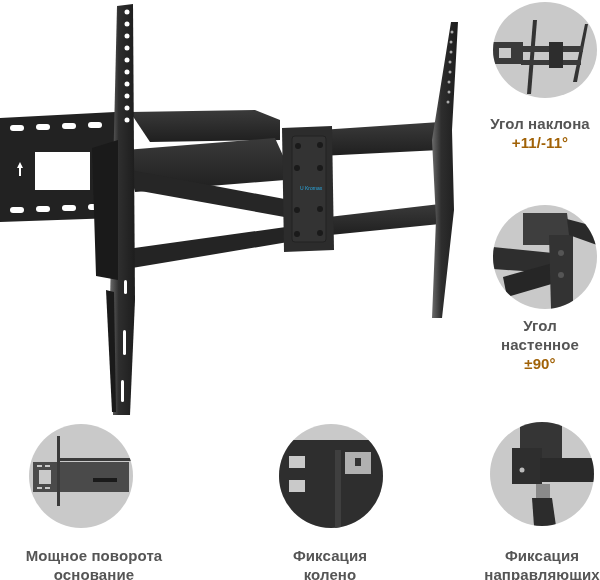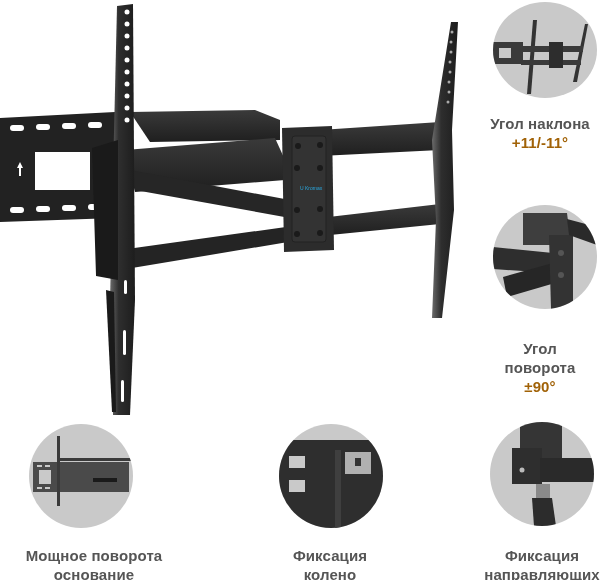--- a/index.html
+++ b/index.html
@@ -127,23 +127,23 @@
   <svg viewBox="0 0 104 104">
     <path d="M30,8 L74,8 L78,40 L30,40 Z" fill="#3e3e3e"></path>
     <path d="M0,42 L60,48 L60,68 L0,64 Z" fill="#2e2e2e"></path>
     <path d="M10,72 L60,58 L62,78 L14,92 Z" fill="#262626"></path>
     <path d="M56,30 L80,30 L80,104 L58,104 Z" fill="#333"></path>
     <circle cx="68" cy="48" r="3" fill="#555"></circle>
     <circle cx="68" cy="70" r="3" fill="#555"></circle>
     <path d="M74,14 L104,22 L104,40 L76,30 Z" fill="#2a2a2a"></path>
   </svg>
 </div>
-<div class="caption" style="left:480px; top:339px; width:120px;">
+<div class="caption" style="left:480px; top:316px; width:120px;">
   <span>Угол</span>
-  <span>поворота</span>
+  <span>настенное</span>
   <span class="accent">±90°</span>
 </div>
 
 <div class="circle" style="left:29px; top:424px; width:104px; height:104px;">
   <svg viewBox="0 0 104 104">
     <rect x="4" y="38" width="96" height="30" fill="#4a4a4a"></rect>
     <rect x="28" y="34" width="78" height="3" fill="#3a3a3a"></rect>
     <rect x="28" y="12" width="3" height="70" fill="#3a3a3a"></rect>
     <rect x="10" y="46" width="12" height="14" fill="#c9c9c9"></rect>
     <g fill="#c9c9c9">

